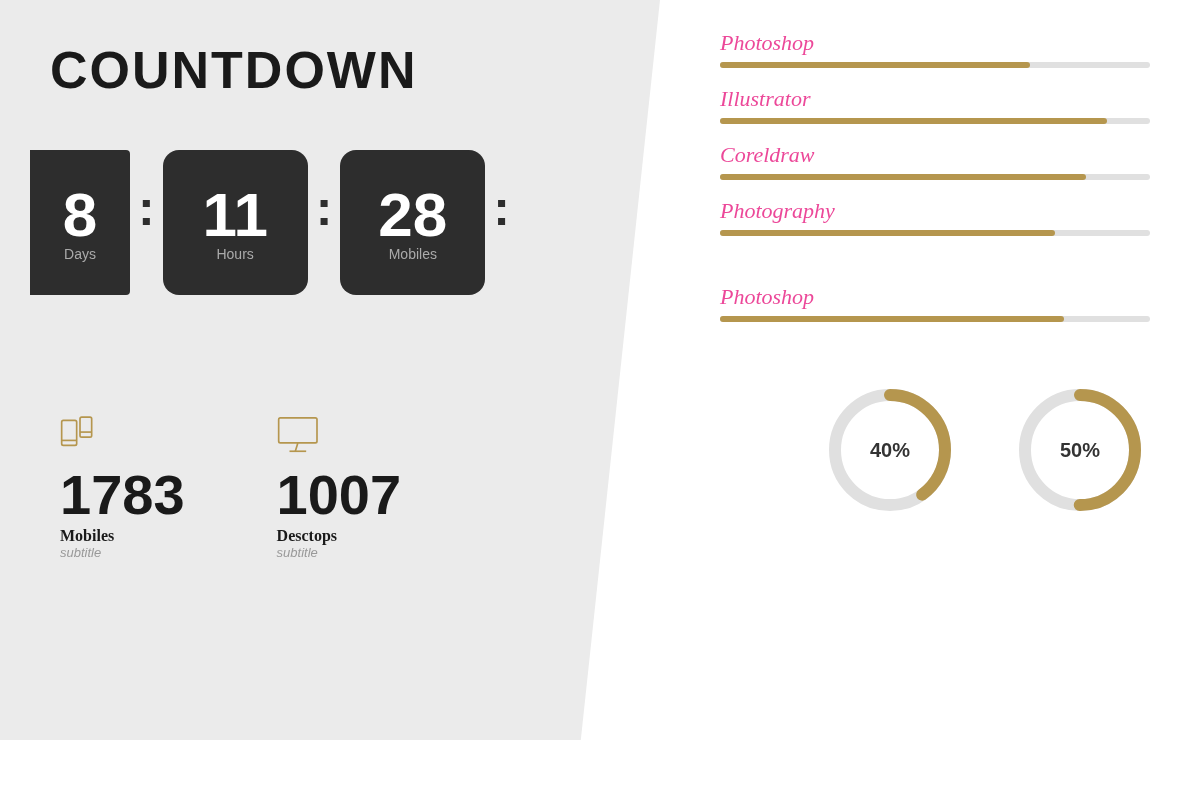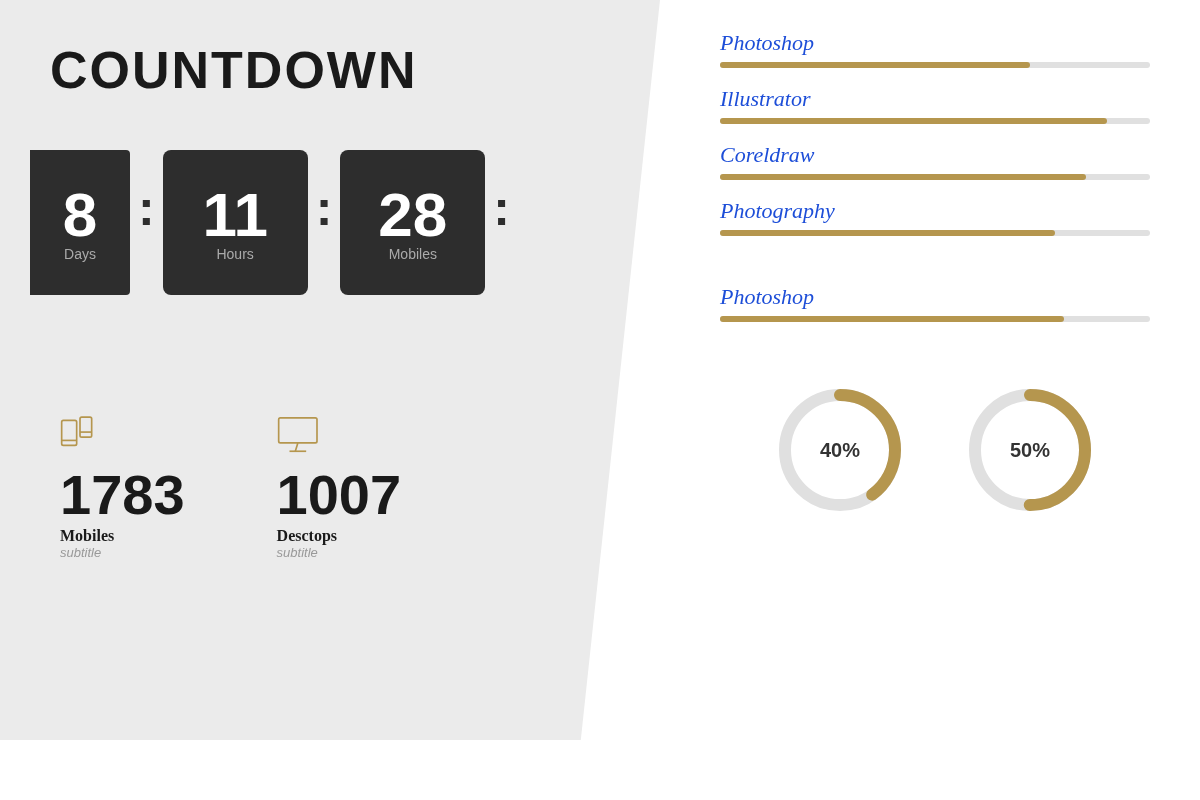--- a/index.html
+++ b/index.html
@@ -42,21 +42,21 @@
 
     .timer-block {
       background: #2d2d2d;
       color: #fff;
       width: 145px;
       height: 145px;
       display: flex;
       flex-direction: column;
       align-items: center;
       justify-content: center;
-      border-radius: 8px;
+      border-radius: 16px;
     }
 
     .timer-block.partial {
       width: 100px;
       border-radius: 0 4px 4px 0;
       margin-left: 0;
     }
 
     .timer-number {
       font-family: Arial, Helvetica, sans-serif;
@@ -139,21 +139,21 @@
       gap: 0;
     }
 
     .skill-section {
       margin-bottom: 18px;
     }
 
     .skill-name {
       font-family: Georgia, serif;
       font-size: 22px;
-      color: #1d4ed8;
+      color: #ec4899;
       margin-bottom: 6px;
       font-style: italic;
     }
 
     .skill-bar-bg {
       width: 100%;
       height: 6px;
       background: #e0e0e0;
       border-radius: 3px;
     }
@@ -161,21 +161,21 @@
     .skill-bar-fill {
       height: 6px;
       background: #b5964e;
       border-radius: 3px;
     }
 
     .circles-row {
       display: flex;
       gap: 50px;
       margin-top: 40px;
-      justify-content: center;
+      justify-content: flex-end;
     }
 
     .circle-item {
       position: relative;
       width: 140px;
       height: 140px;
     }
 
     .circle-item svg {
       width: 140px;

